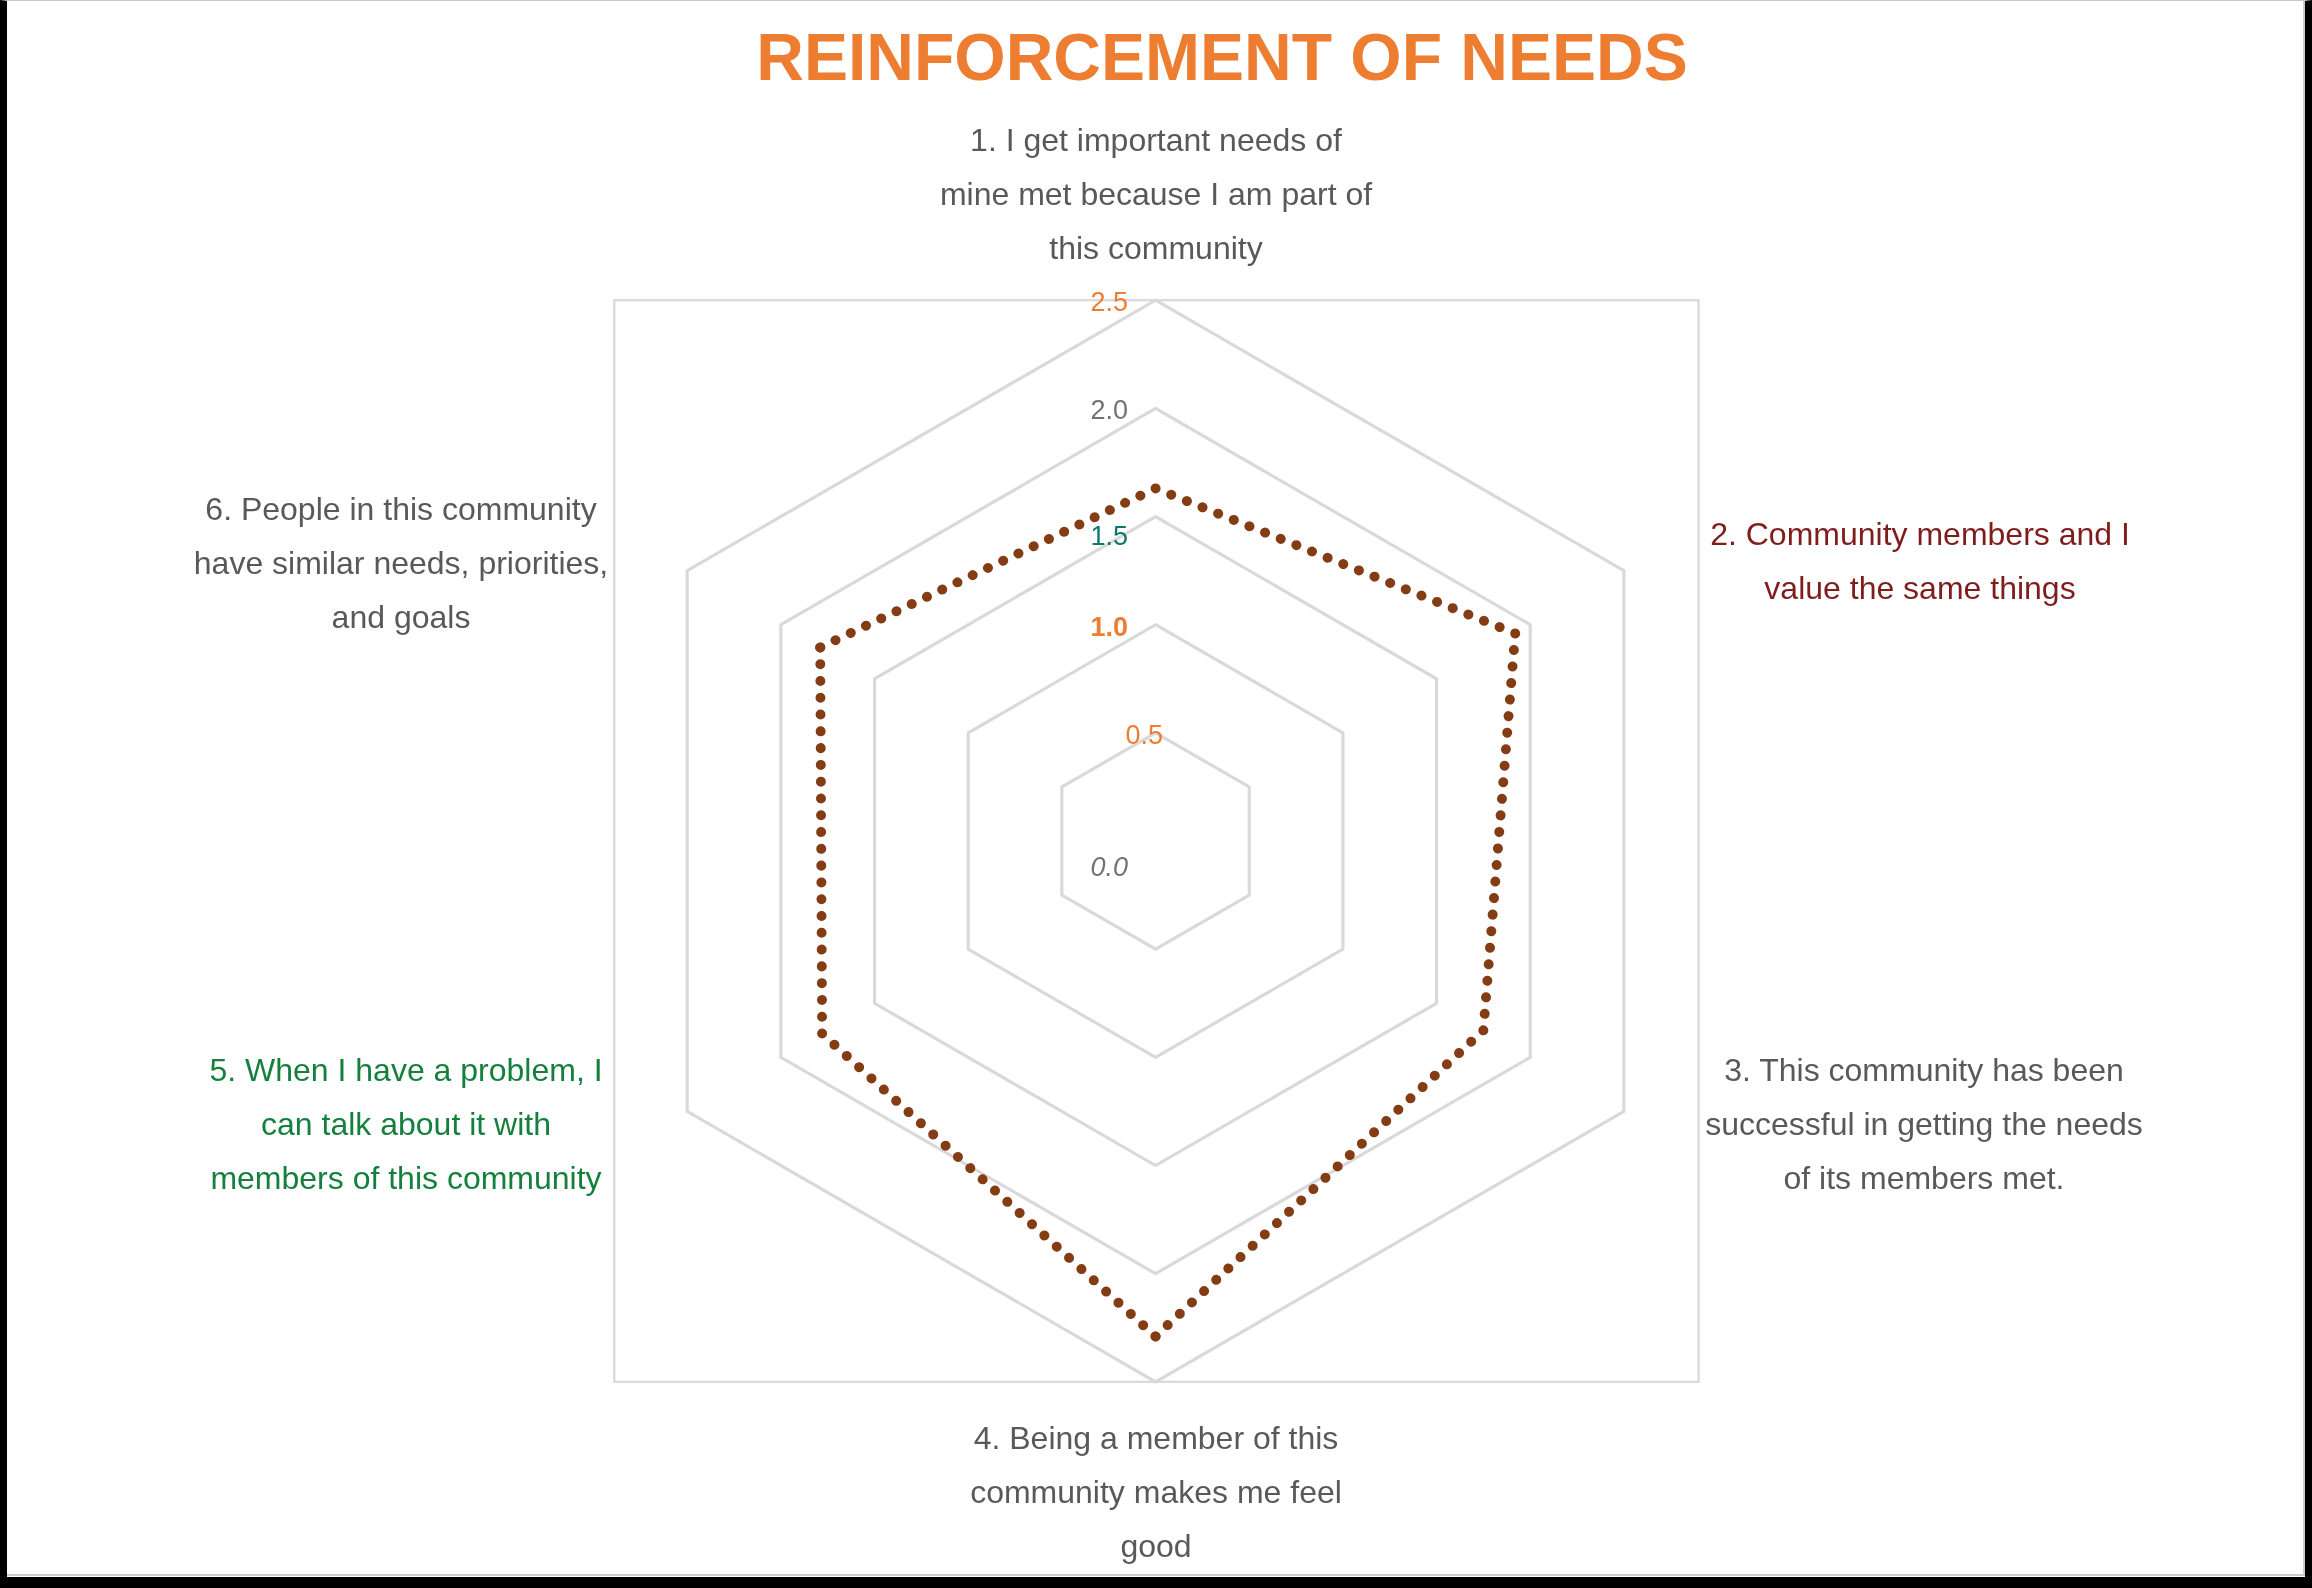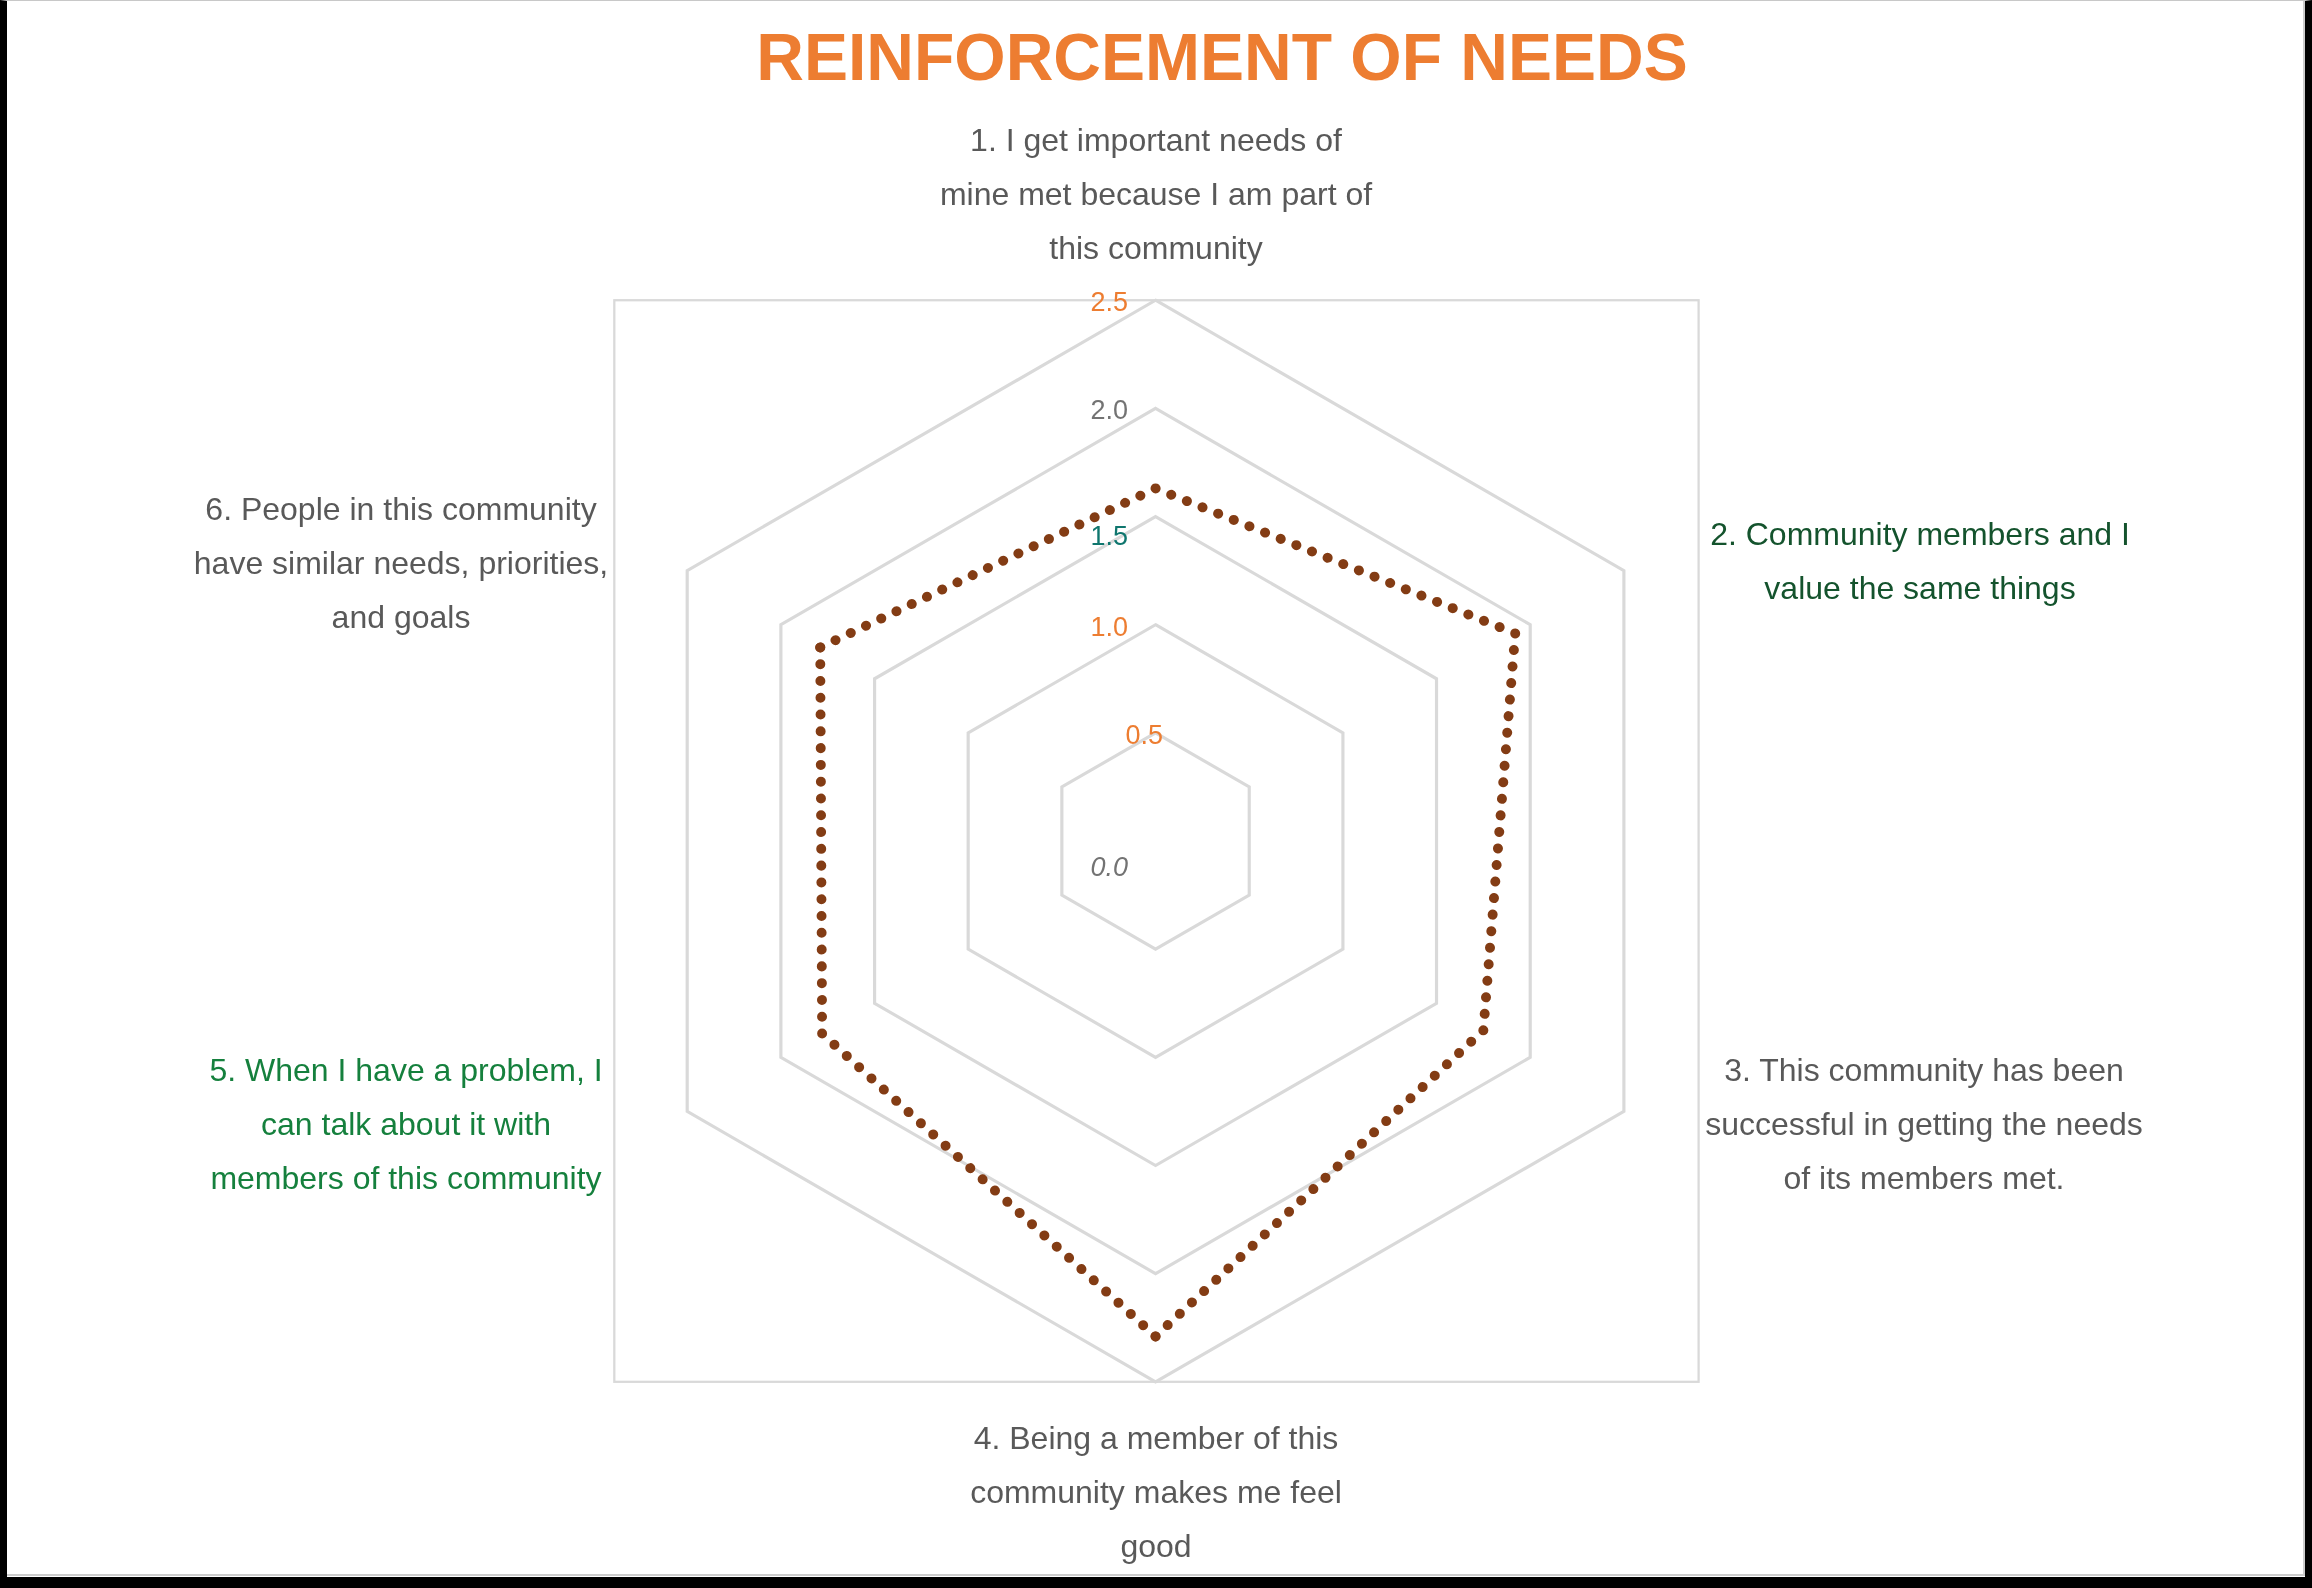--- a/index.html
+++ b/index.html
@@ -33,36 +33,36 @@
       <line x1="1640.0" y1="1139.3" x2="1277.5" y2="1477.8" stroke="#833C14" stroke-width="11" stroke-linecap="round" stroke-dasharray="0.1 18.269"></line>
       <line x1="1277.5" y1="1477.8" x2="908.8" y2="1142.9" stroke="#833C14" stroke-width="11" stroke-linecap="round" stroke-dasharray="0.1 18.348"></line>
       <line x1="908.8" y1="1142.9" x2="906.7" y2="715.9" stroke="#833C14" stroke-width="11" stroke-linecap="round" stroke-dasharray="0.1 18.464"></line>
       <line x1="906.7" y1="715.9" x2="1277.5" y2="540.1" stroke="#833C14" stroke-width="11" stroke-linecap="round" stroke-dasharray="0.1 18.553"></line>
     </g>
   </svg>
 <div id="labels">
     <div class="axis-label" style="left: 1156px; top: 194px; color: rgb(89, 89, 89);">1. I get important needs of
 mine met because I am part of
 this community</div>
-    <div class="axis-label" style="left: 1920px; top: 561px; color: #14532d;">2. Community members and I
+    <div class="axis-label" style="left: 1920px; top: 561px; color: #7f1d1d;">2. Community members and I
 value the same things</div>
     <div class="axis-label" style="left: 1924px; top: 1124px; color: rgb(89, 89, 89);">3. This community has been
 successful in getting the needs
 of its members met.</div>
     <div class="axis-label" style="left: 1156px; top: 1492px; color: rgb(89, 89, 89);">4. Being a member of this
 community makes me feel
 good</div>
     <div class="axis-label" style="left: 406px; top: 1124px; color: #15803d;">5. When I have a problem, I
 can talk about it with
 members of this community</div>
     <div class="axis-label" style="left: 401px; top: 563px; color: rgb(89, 89, 89);">6. People in this community
 have similar needs, priorities,
 and goals</div>
   </div>
 <div id="ticks">
     <div class="tick-label" style="right: 1184px; top: 303px; color: rgb(237, 125, 49);">2.5</div>
     <div class="tick-label" style="right: 1184px; top: 411px; color: #737373;">2.0</div>
     <div class="tick-label" style="right: 1184px; top: 537px; color: #0f766e;">1.5</div>
-    <div class="tick-label" style="right: 1184px; top: 628px; color: rgb(237, 125, 49);">1.0</div>
+    <div class="tick-label" style="right: 1184px; top: 628px; color: rgb(237, 125, 49); font-weight: bold;">1.0</div>
     <div class="tick-label" style="right: 1149px; top: 736px; color: rgb(237, 125, 49);">0.5</div>
     <div class="tick-label" style="right: 1184px; top: 868px; color: #737373; font-style: italic;">0.0</div>
   </div>
 
 
 </body></html>

